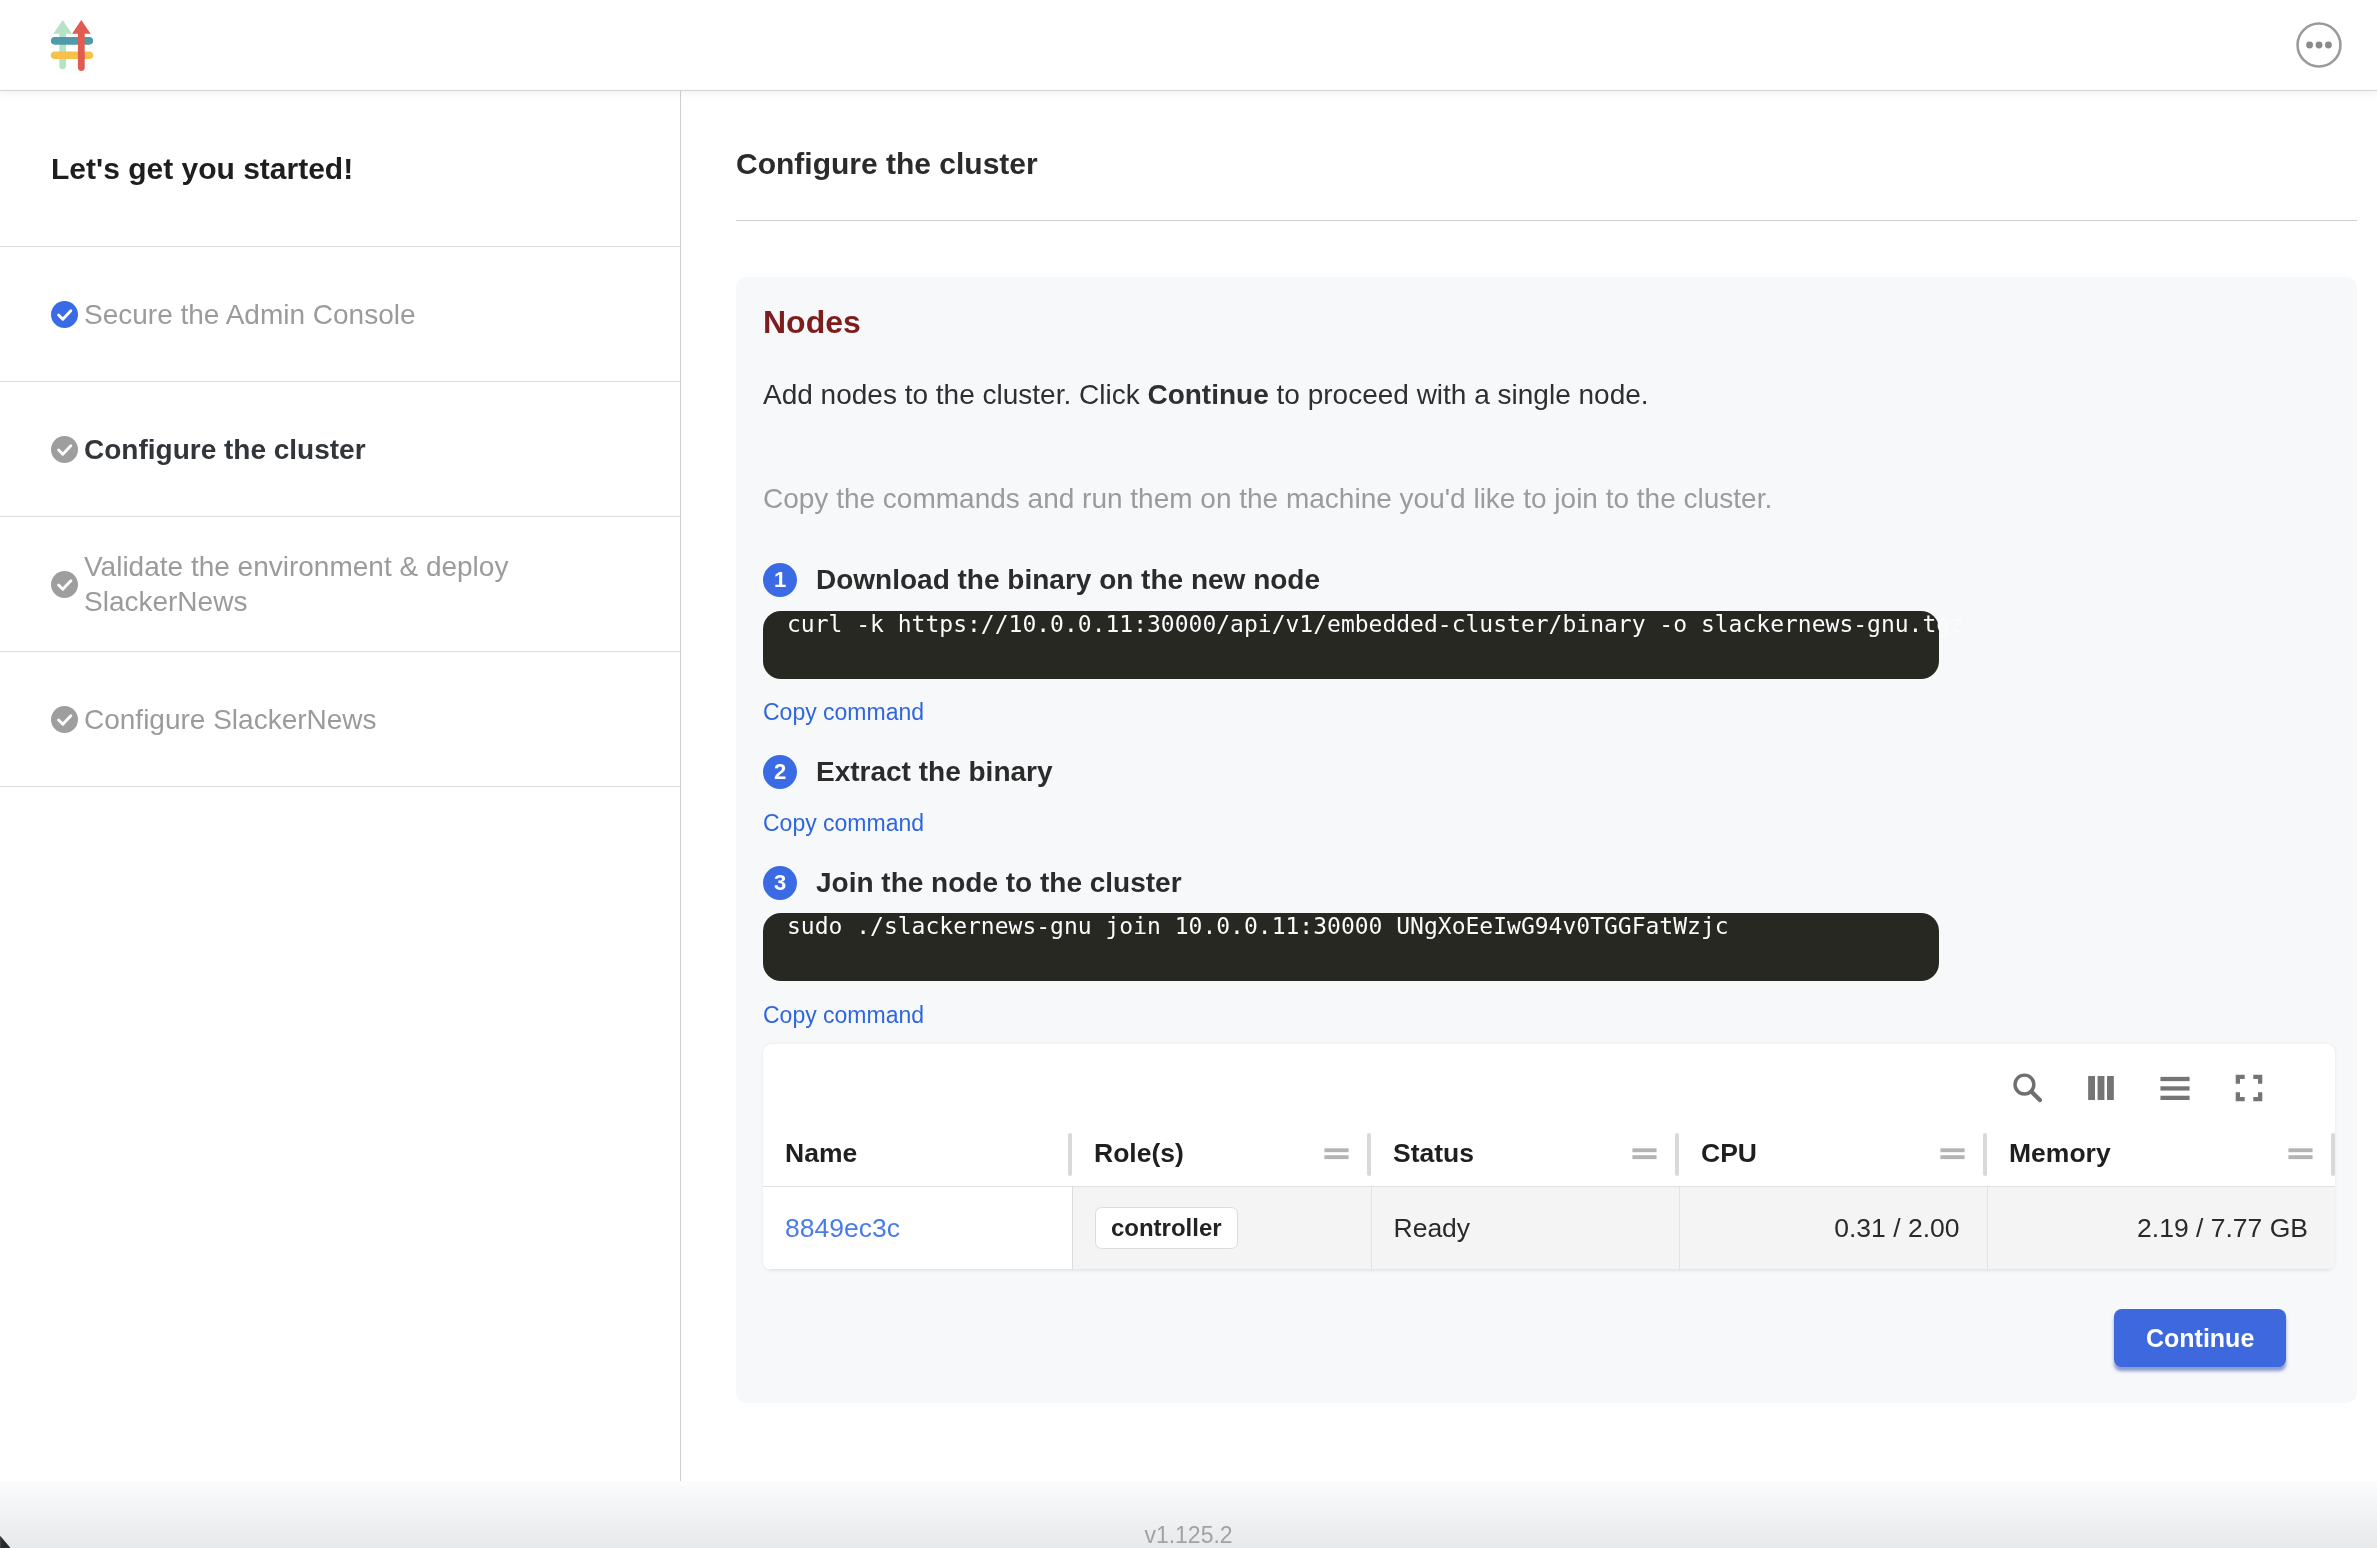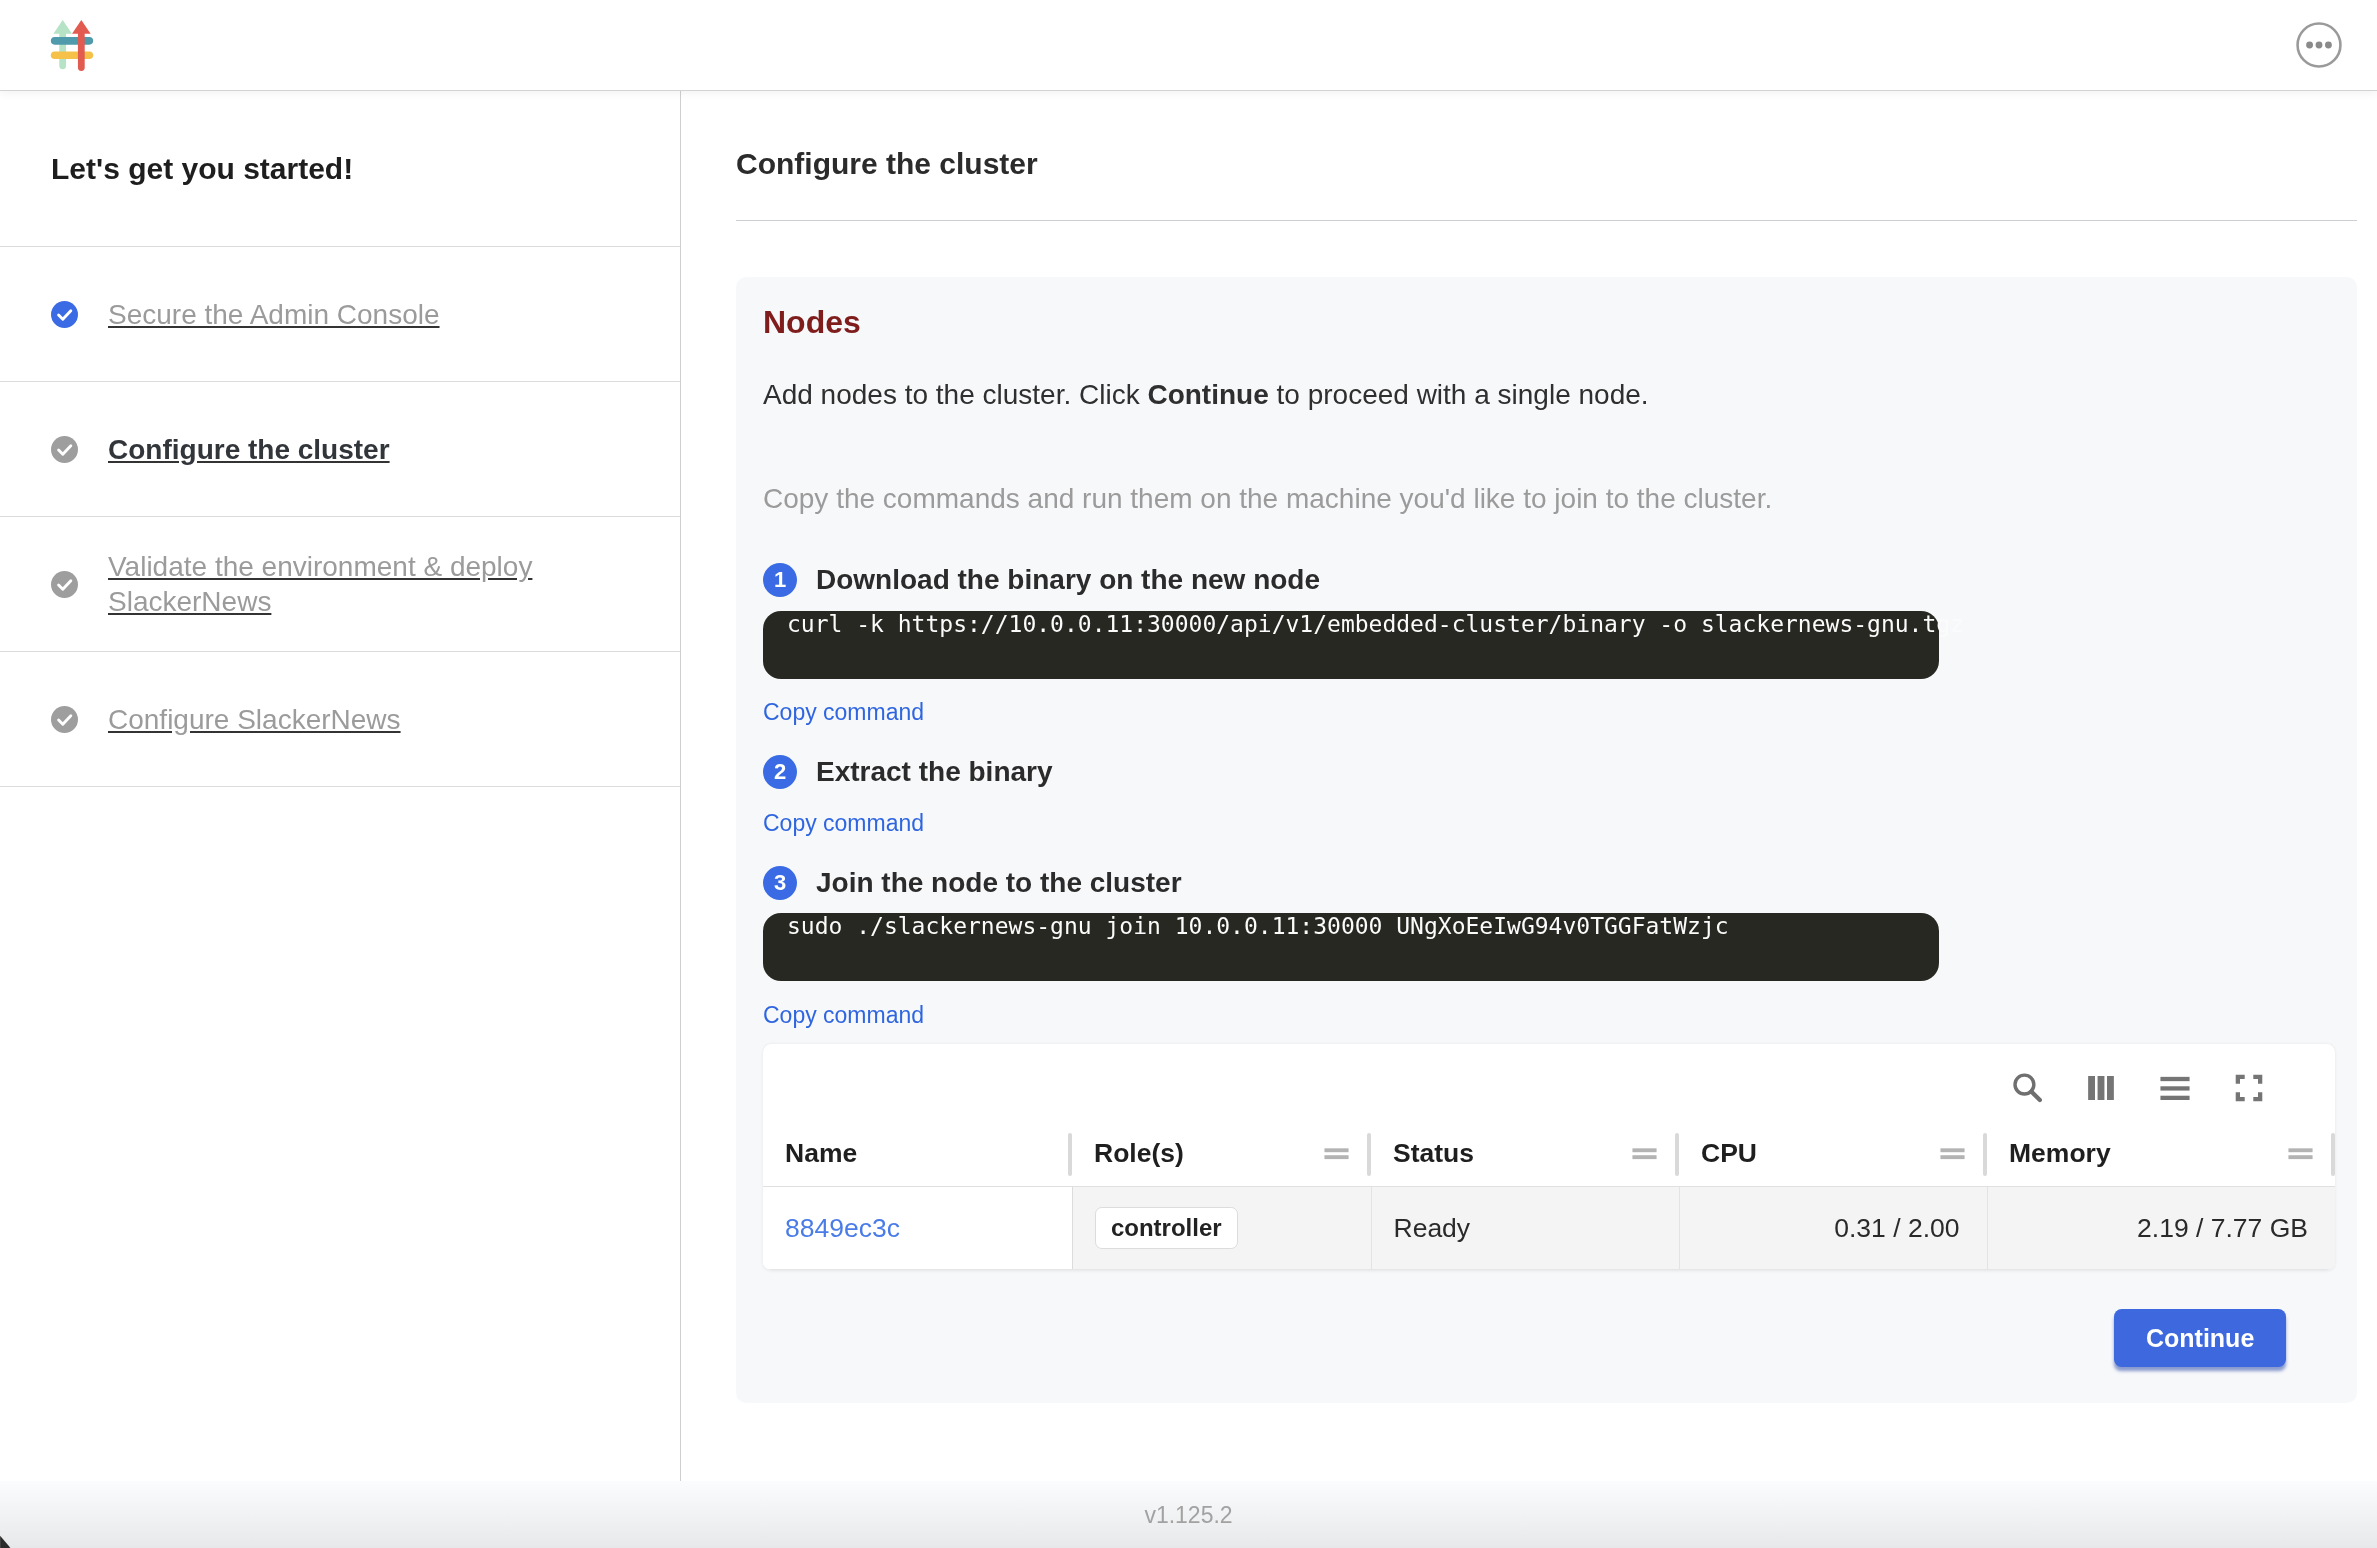--- a/index.html
+++ b/index.html
@@ -36,26 +36,25 @@
     overflow: hidden;
   }
   .sidebar-title {
     min-height: 156px;
     display: flex; align-items: center;
     padding: 0 51px;
     font-size: 30px; font-weight: bold; color: #1e1e1e;
     border-bottom: 1.7px solid #dcdcdc;
   }
   .side-item {
-    display: flex; align-items: center; gap: 30px;
+    display: flex; align-items: center; gap: 6px;
     min-height: 135px;
     padding: 26px 77px 26px 51px;
     border-bottom: 1.7px solid #dcdcdc;
     cursor: pointer;
-    text-decoration: underline;
   }
   .side-label { font-size: 28px; color: #9b9b9b; line-height: 1.25; }
   .side-item.current .side-label { color: #32363b; font-weight: bold; }
   .check { width: 27px; height: 27px; flex: 0 0 27px; }
 
   
   .content { flex: 1 1 auto; padding: 0 19.7px 0 55px; background: #fff; overflow: hidden; }
   .page-title { font-size: 30px; font-weight: bold; color: #2b2b2b; margin-top: 56px; }
   .title-rule { border: none; border-top: 1.7px solid #ccd0d4; margin-top: 39px; }
 
@@ -168,21 +167,21 @@
     font-size: 25px; font-weight: bold;
     padding: 14.5px 32px;
     cursor: pointer;
     box-shadow: 0 4.3px 3.4px -0.9px rgba(44,74,170,0.55);
   }
 
   
   .footer {
     height: 68px; flex: 0 0 68px;
     background: linear-gradient(#fbfcfd, #e7e8e9);
-    display: flex; align-items: center; justify-content: center;
+    display: flex; align-items: flex-end; justify-content: center;
     font-size: 23px; color: #a2a2a2;
   }
   .cursor-artifact { position: absolute; left: 0; bottom: 0; width: 19px; height: 15.4px; }
 </style>
 </head>
 <body>
 
 <div class="page">
 
   <header class="topbar">

